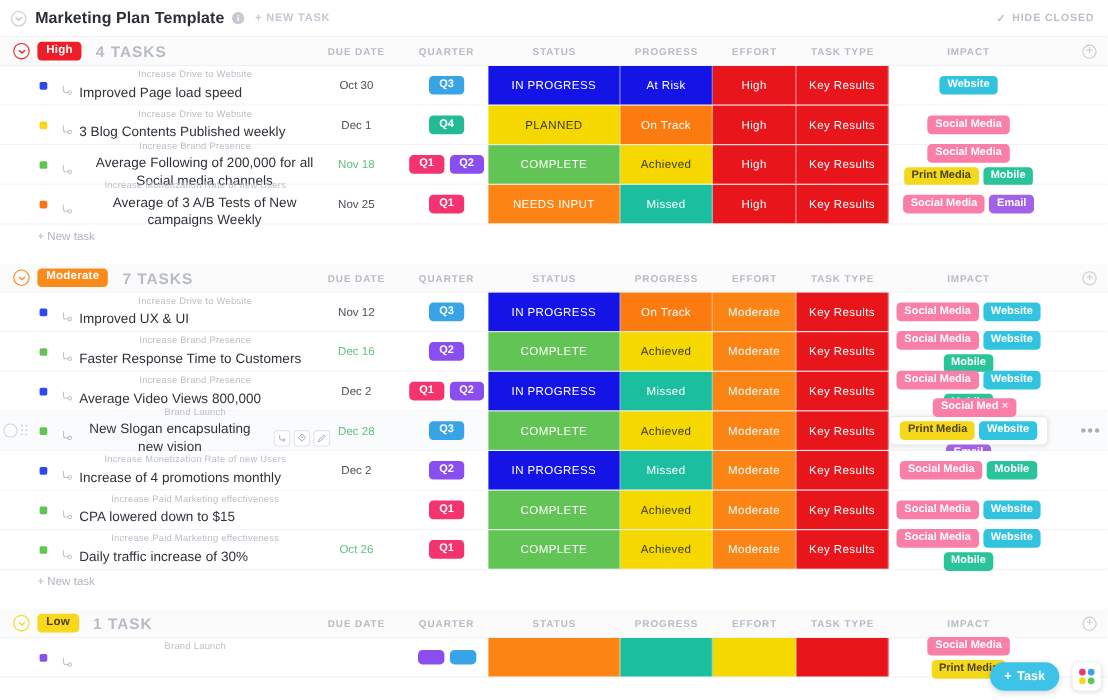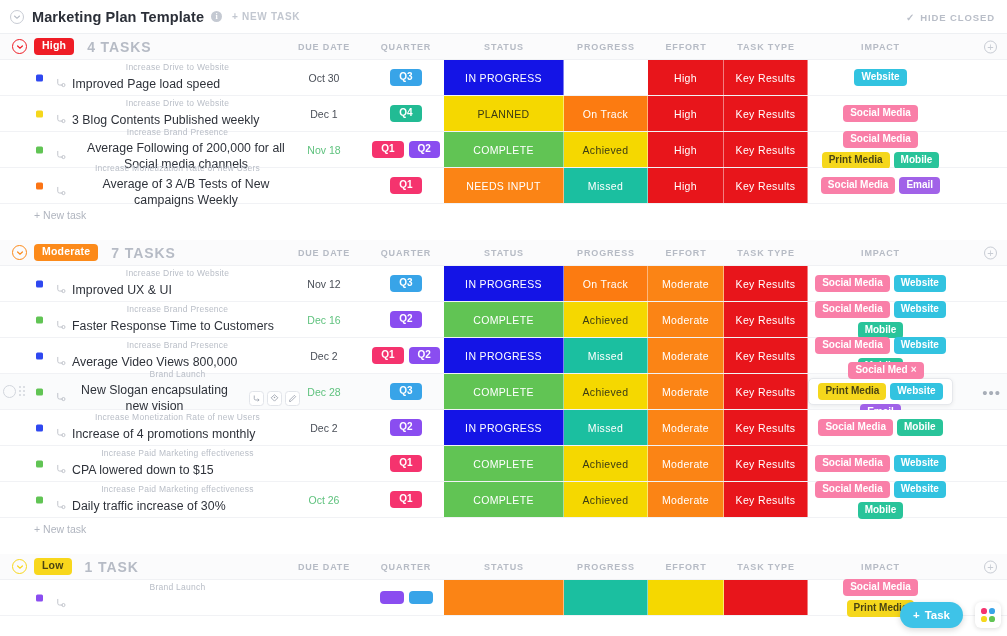--- a/index.html
+++ b/index.html
@@ -154,20 +154,21 @@
         </div>
         <div class="cell" style="left: 280px; width: 88px;">
           <span class="due">Oct 30</span>
         </div>
         <div class="cell" style="left: 368px; width: 76px;">
           <div class="qwrap">
             <span class="qtag" style="background: rgb(56, 164, 232);">Q3</span>
           </div>
         </div>
         <div class="statcell" style="left: 444px; width: 120px; background: rgb(20, 20, 230); color: rgb(255, 255, 255);">IN PROGRESS</div>
+        <div class="statcell" style="left: 564px; width: 84px; background: rgb(20, 20, 230); color: rgb(255, 255, 255);">At Risk</div>
         <div class="statcell" style="left: 648px; width: 76px; background: rgb(232, 21, 27); color: rgb(255, 255, 255);">High</div>
         <div class="statcell" style="left: 724px; width: 84px; background: rgb(232, 21, 27); color: rgb(255, 255, 255);">Key Results</div>
         <div class="impact" style="left: 808px; width: 145px;">
           <span class="itag" style="background: rgb(50, 195, 224);">Website</span>
         </div>
       </div>
       <div class="row">
         <span class="dot" style="background: rgb(245, 215, 28);"></span>
         <div class="namecell">
           <div class="parent">Increase Drive to Website</div>
@@ -230,20 +231,23 @@
         <span class="dot" style="background: rgb(251, 116, 21);"></span>
         <div class="namecell">
           <div class="parent">Increase Monetization Rate of new Users</div>
           <div class="nameline">
             <span class="subtask-icon"><svg width="11" height="11" viewBox="0 0 12 12">
                 <path d="M3 1.5 v4.2 a2 2 0 0 0 2 2 h3.2" fill="none" stroke="#8d93a0" stroke-width="1.05" stroke-linecap="round"></path>
                 <circle cx="9.2" cy="7.7" r="1.7" fill="none" stroke="#8d93a0" stroke-width="1.05"></circle>
               </svg></span>
             <span class="tname">Average of 3 A/B Tests of New campaigns Weekly</span>
           </div>
+        </div>
+        <div class="cell" style="left: 280px; width: 88px;">
+          <span class="due">Nov 25</span>
         </div>
         <div class="cell" style="left: 368px; width: 76px;">
           <div class="qwrap">
             <span class="qtag" style="background: rgb(245, 51, 110);">Q1</span>
           </div>
         </div>
         <div class="statcell" style="left: 444px; width: 120px; background: rgb(251, 132, 21); color: rgb(255, 255, 255);">NEEDS INPUT</div>
         <div class="statcell" style="left: 564px; width: 84px; background: rgb(27, 191, 160); color: rgb(255, 255, 255);">Missed</div>
         <div class="statcell" style="left: 648px; width: 76px; background: rgb(232, 21, 27); color: rgb(255, 255, 255);">High</div>
         <div class="statcell" style="left: 724px; width: 84px; background: rgb(232, 21, 27); color: rgb(255, 255, 255);">Key Results</div>

